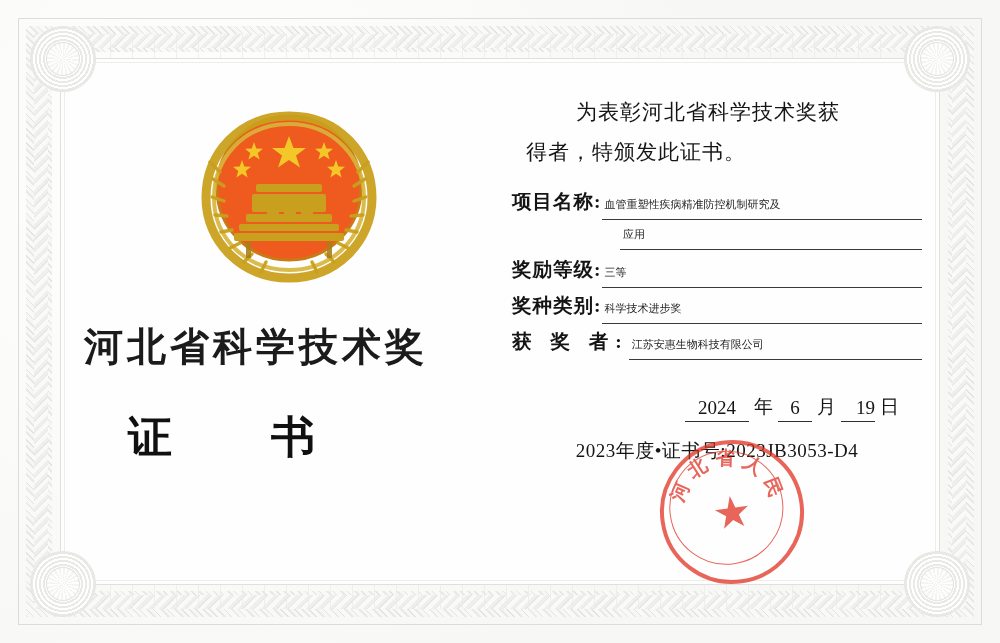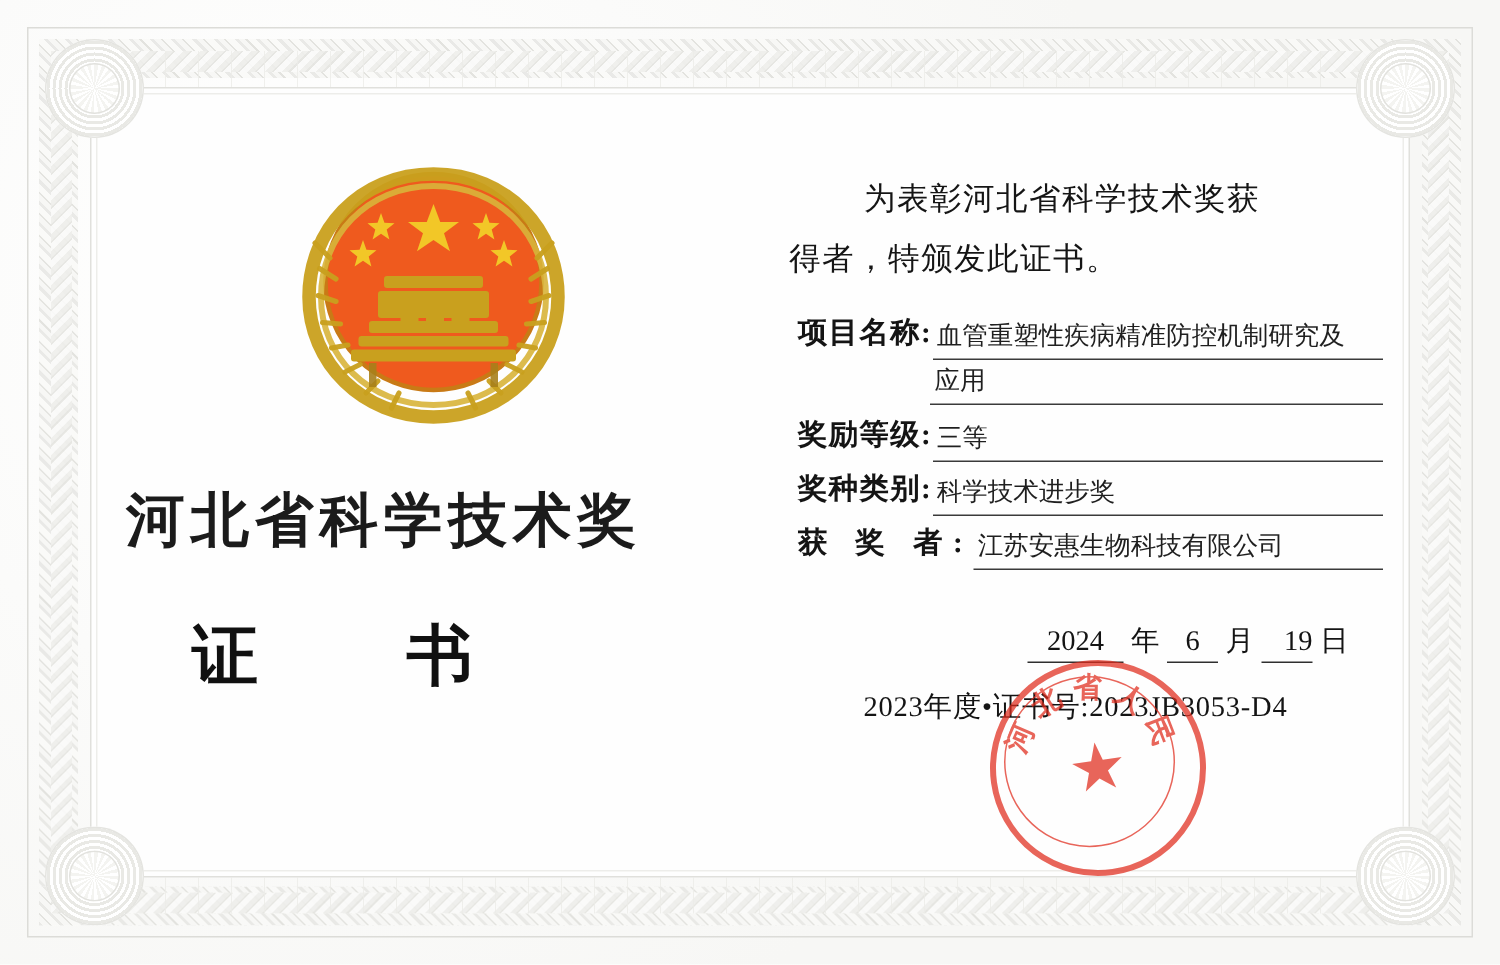--- a/index.html
+++ b/index.html
@@ -156,56 +156,55 @@
     font-weight: bold;
     letter-spacing: 44px;
     text-indent: 44px;
     color: #101010;
   }
 
   
   .right-panel {
     position: absolute;
     left: 512px;
-    top: 112px;
+    top: 92px;
     width: 410px;
   }
 
   .preamble {
     font-family: "Liberation Serif", serif;
     font-size: 21px;
     line-height: 40px;
     color: #151515;
     letter-spacing: 1px;
   }
   .preamble .l1 { text-indent: 64px; }
   .preamble .l2 { text-indent: 14px; }
 
   .fields {
     margin-top: 16px;
   }
   .field-row {
     display: flex;
     align-items: flex-end;
     margin-bottom: 4px;
-    margin-left: 20px;
   }
   .field-label {
     flex: 0 0 auto;
     font-size: 19.5px;
     font-weight: bold;
     color: #141414;
     letter-spacing: 1px;
     white-space: nowrap;
     padding-bottom: 5px;
   }
   .field-label.sp { letter-spacing: 7px; }
   .field-value {
     flex: 1 1 auto;
-    font-size: 17px;
+    font-size: 11px;
     color: #1f1f1f;
     border-bottom: 1px solid #3a3a3a;
     padding: 0 2px 5px 3px;
     line-height: 20px;
     white-space: nowrap;
     overflow: hidden;
   }
   .field-value.cont {
     margin-left: 0;
     padding-left: 3px;

